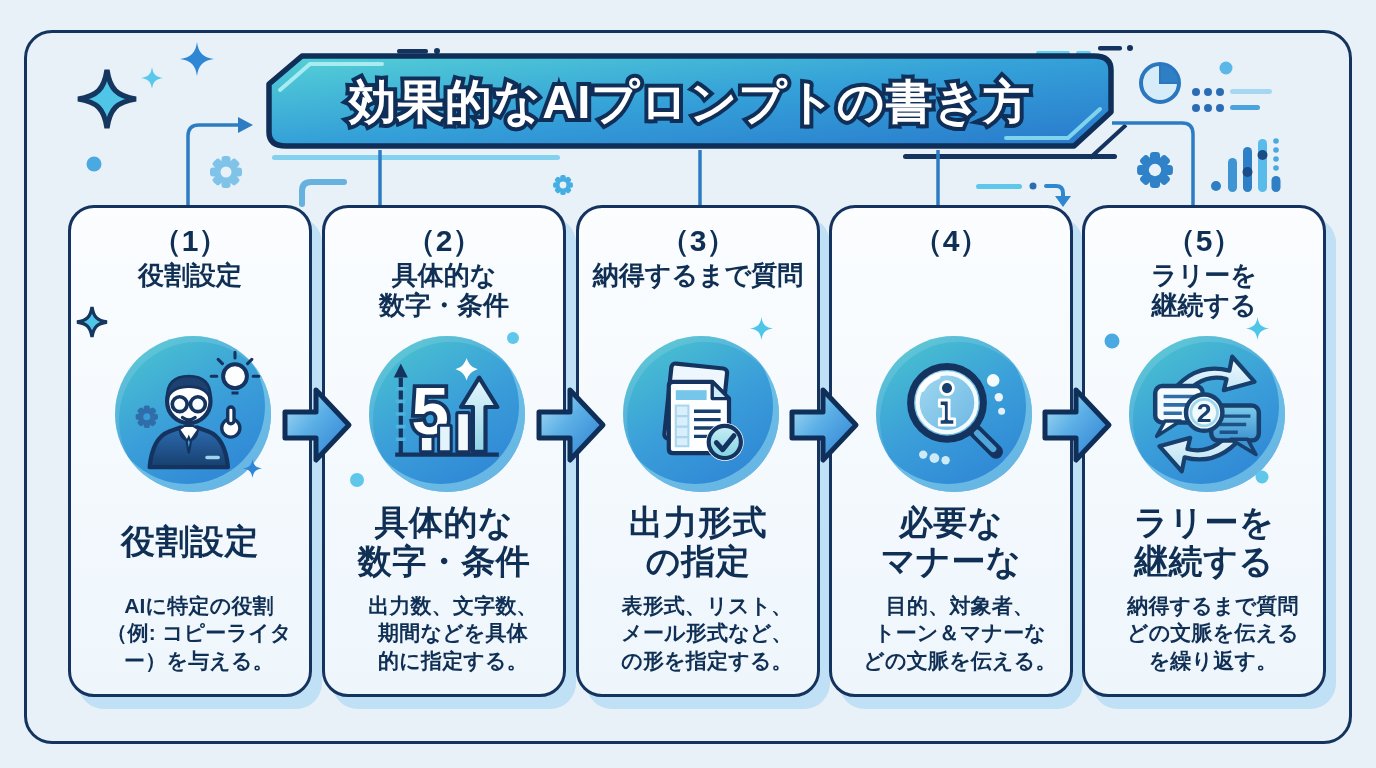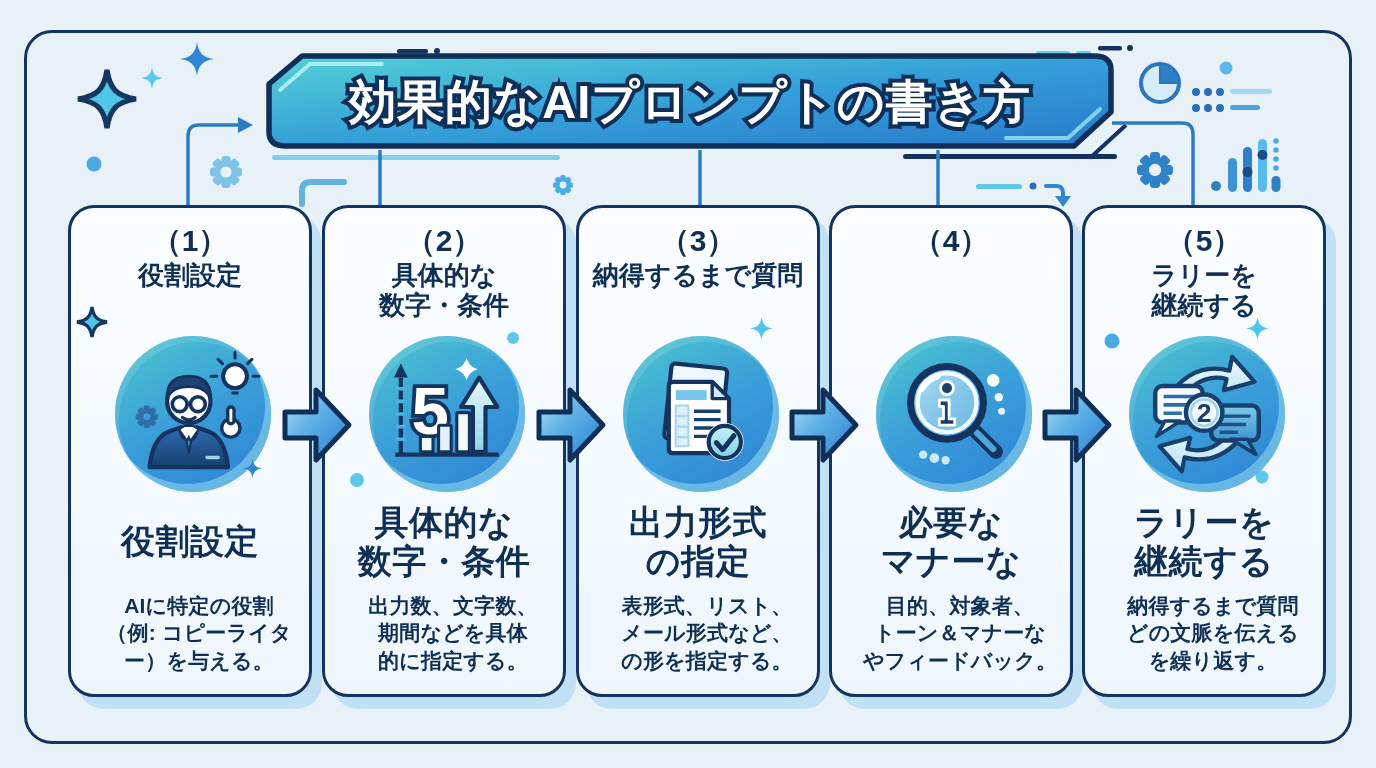--- a/index.html
+++ b/index.html
@@ -266,21 +266,21 @@
       <circle cx="45" cy="42" r="21" fill="rgba(255,255,255,0.10)" stroke="#f4fbfe" stroke-width="3"></circle>
       <path d="M27 32 A21 21 0 0 1 38 23" fill="none" stroke="#ffffff" stroke-width="4.5" stroke-linecap="round" opacity="0.95"></path>
       <circle cx="45" cy="31.5" r="4.6" fill="#17406e" stroke="#ffffff" stroke-width="2"></circle>
       <path d="M39.5 40 H46.5 V53.5 H50.5 V58 H39.5 V53.5 H42.5 V44.5 H39.5 Z" fill="#17406e" stroke="#ffffff" stroke-width="2" stroke-linejoin="round"></path>
     </svg>
   </div>
   <div class="mid lines">必要な
 マナーな</div>
   <div class="body-txt lines">目的、対象者、
 トーン＆マナーな
-やフィードバック。</div>
+どの文脈を伝える。</div>
 </div>
 
 <div class="card card5">
   <div class="head">
     <div class="step-num">（5）</div>
     <div class="step-header lines">ラリーを
 継続する</div>
   </div>
   <div class="icon-circle">
     <svg viewBox="0 0 100 100">

